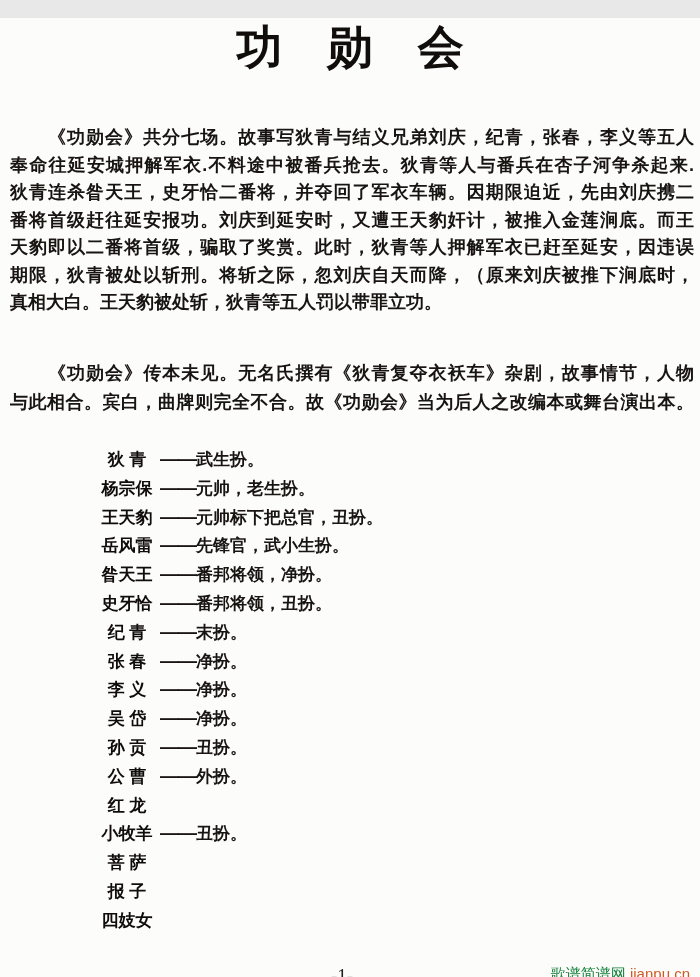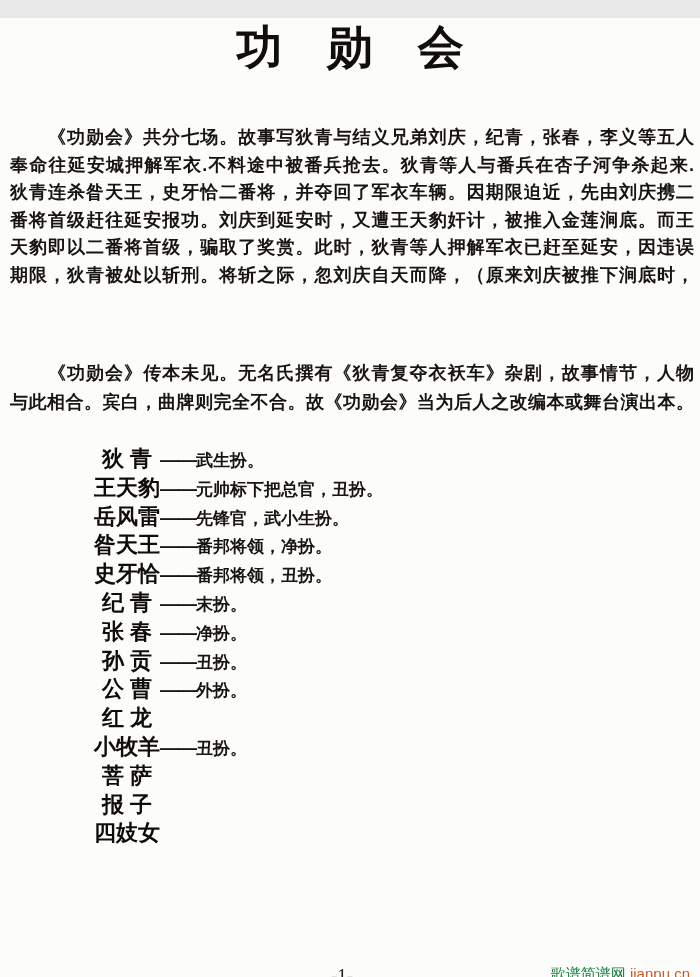--- a/index.html
+++ b/index.html
@@ -55,21 +55,21 @@
   }
   .role-row {
     height: 28.8px;
     line-height: 28.8px;
     white-space: nowrap;
   }
   .role-name {
     display: inline-block;
     width: 66px;
     text-align: center;
-    font-size: 22px;
+    font-size: 17px;
     font-weight: 700;
     color: #0f0c0a;
     vertical-align: baseline;
   }
   .role-dash {
     font-size: 19px;
     font-weight: 600;
     letter-spacing: -1px;
     color: #181412;
   }
@@ -105,48 +105,58 @@
 
   <h1 class="title">功 勋 会</h1>
 
   <div class="para para1">
     <div class="tline indent">《功勋会》共分七场。故事写狄青与结义兄弟刘庆，纪青，张春，李义等五人</div>
     <div class="tline">奉命往延安城押解军衣.不料途中被番兵抢去。狄青等人与番兵在杏子河争杀起来.</div>
     <div class="tline">狄青连杀昝天王，史牙恰二番将，并夺回了军衣车辆。因期限迫近，先由刘庆携二</div>
     <div class="tline">番将首级赶往延安报功。刘庆到延安时，又遭王天豹奸计，被推入金莲涧底。而王</div>
     <div class="tline">天豹即以二番将首级，骗取了奖赏。此时，狄青等人押解军衣已赶至延安，因违误</div>
     <div class="tline">期限，狄青被处以斩刑。将斩之际，忽刘庆自天而降，（原来刘庆被推下涧底时，</div>
+    <div class="tline endline">真相大白。王天豹被处斩，狄青等五人罚以带罪立功。</div>
   </div>
 
   <div class="para para2">
     <div class="tline indent">《功勋会》传本未见。无名氏撰有《狄青复夺衣袄车》杂剧，故事情节，人物</div>
     <div class="tline">与此相合。宾白，曲牌则完全不合。故《功勋会》当为后人之改编本或舞台演出本。</div>
   </div>
 
   <div class="roles">
     <div class="role-row">
       <span class="role-name">狄 青</span><span class="role-dash">——</span><span class="role-desc">武生扮。</span>
+    </div>
+    <div class="role-row">
+      <span class="role-name">杨宗保</span><span class="role-dash">——</span><span class="role-desc">元帅，老生扮。</span>
     </div>
     <div class="role-row">
       <span class="role-name">王天豹</span><span class="role-dash">——</span><span class="role-desc">元帅标下把总官，丑扮。</span>
     </div>
     <div class="role-row">
       <span class="role-name">岳风雷</span><span class="role-dash">——</span><span class="role-desc">先锋官，武小生扮。</span>
     </div>
     <div class="role-row">
       <span class="role-name">昝天王</span><span class="role-dash">——</span><span class="role-desc">番邦将领，净扮。</span>
     </div>
     <div class="role-row">
       <span class="role-name">史牙恰</span><span class="role-dash">——</span><span class="role-desc">番邦将领，丑扮。</span>
     </div>
     <div class="role-row">
       <span class="role-name">纪 青</span><span class="role-dash">——</span><span class="role-desc">末扮。</span>
     </div>
     <div class="role-row">
       <span class="role-name">张 春</span><span class="role-dash">——</span><span class="role-desc">净扮。</span>
+    </div>
+    <div class="role-row">
+      <span class="role-name">李 义</span><span class="role-dash">——</span><span class="role-desc">净扮。</span>
+    </div>
+    <div class="role-row">
+      <span class="role-name">吴 岱</span><span class="role-dash">——</span><span class="role-desc">净扮。</span>
     </div>
     <div class="role-row">
       <span class="role-name">孙 贡</span><span class="role-dash">——</span><span class="role-desc">丑扮。</span>
     </div>
     <div class="role-row">
       <span class="role-name">公 曹</span><span class="role-dash">——</span><span class="role-desc">外扮。</span>
     </div>
     <div class="role-row">
       <span class="role-name">红 龙</span><span class="role-dash"></span><span class="role-desc"></span>
     </div>

